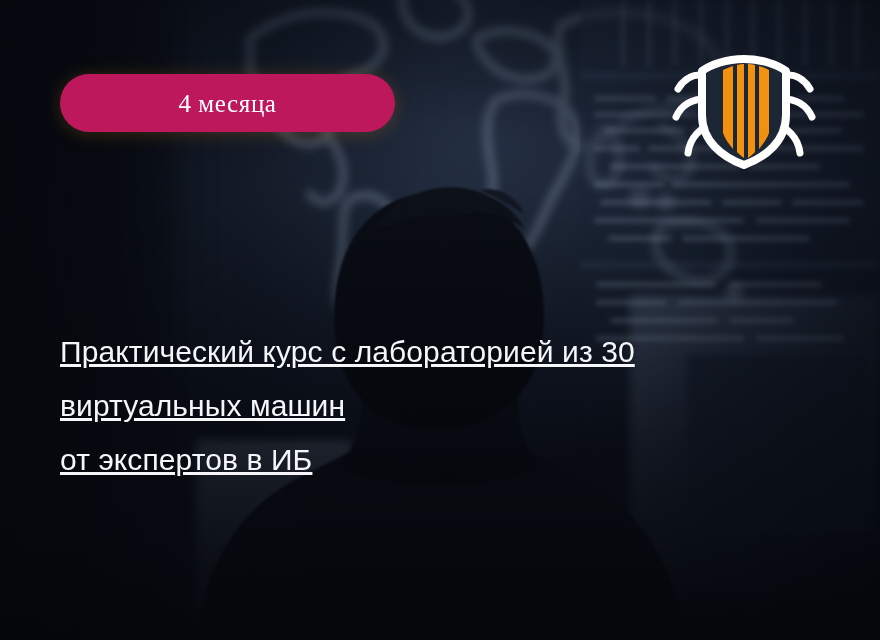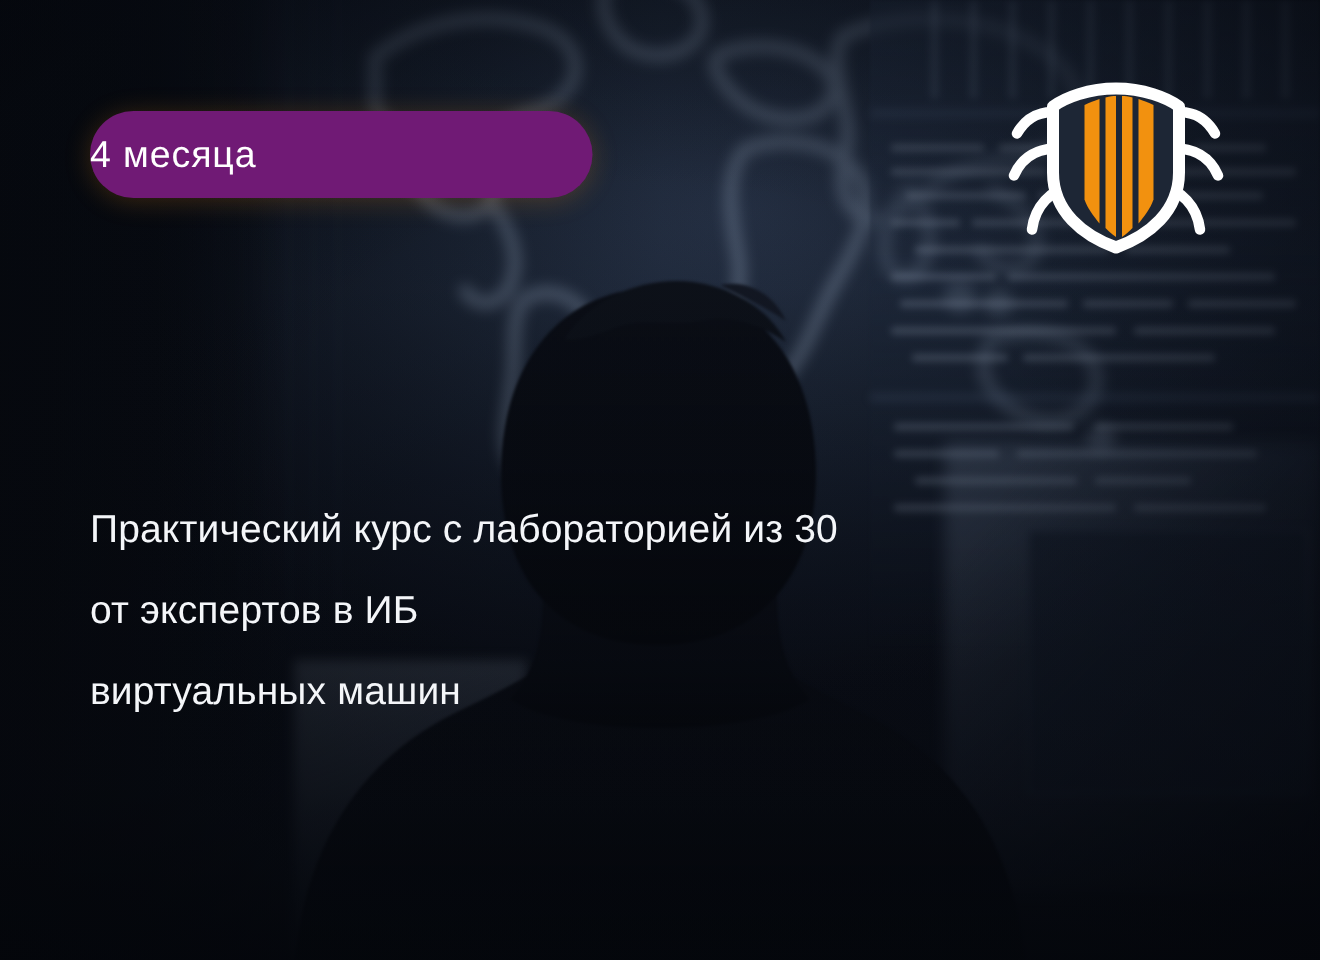--- a/index.html
+++ b/index.html
@@ -159,25 +159,26 @@
     inset: 0;
   }
 
   .badge {
     position: absolute;
     left: 60px;
     top: 74px;
     width: 335px;
     height: 58px;
     border-radius: 29px;
-    background: #701a75;
+    background: #be185d;
     display: flex;
     align-items: center;
-    justify-content: flex-start;
+    justify-content: center;
     box-shadow: 0 2px 18px rgba(248,144,26,0.22);
+    font-family: Liberation Serif, serif;
   }
   .badge-label {
     color: #ffffff;
     font-size: 25px;
     font-weight: 400;
     letter-spacing: 0.6px;
     line-height: 1;
     white-space: nowrap;
   }
 
@@ -201,24 +202,25 @@
     line-height: 1;
     white-space: nowrap;
   }
 
   .subtitle {
     position: absolute;
     left: 60px;
     top: 325px;
     width: 740px;
     color: #f4f6f9;
-    font-size: 26px;
+    font-size: 30px;
     font-weight: 300;
     line-height: 54px;
     letter-spacing: 0.1px;
+    text-decoration: underline;
   }
   .subtitle .sub-line { display: block; white-space: nowrap; }
 </style>
 </head>
 <body>
 
 <div class="banner">
 
   <div class="bg">
 
@@ -377,18 +379,18 @@
           <path d="M71 20 C74 19, 76 19, 78 19 L78 113 C75 111, 73 109, 71 107 Z"></path>
           <path d="M82 19 C84 19, 86 19, 89 20 L89 107 C87 109, 85 111, 82 113 Z"></path>
           <path d="M93 21 C96 22, 99 23, 103 25 L103 88 C101 94, 97 99, 93 104 Z"></path>
         </g>
       </svg>
     </div>
 
 
     <div class="subtitle">
       <span class="sub-line">Практический курс с лабораторией из 30</span>
+      <span class="sub-line">виртуальных машин</span>
       <span class="sub-line">от экспертов в ИБ</span>
-      <span class="sub-line">виртуальных машин</span>
     </div>
 
   </div>
 </div>
 
 </body></html>

